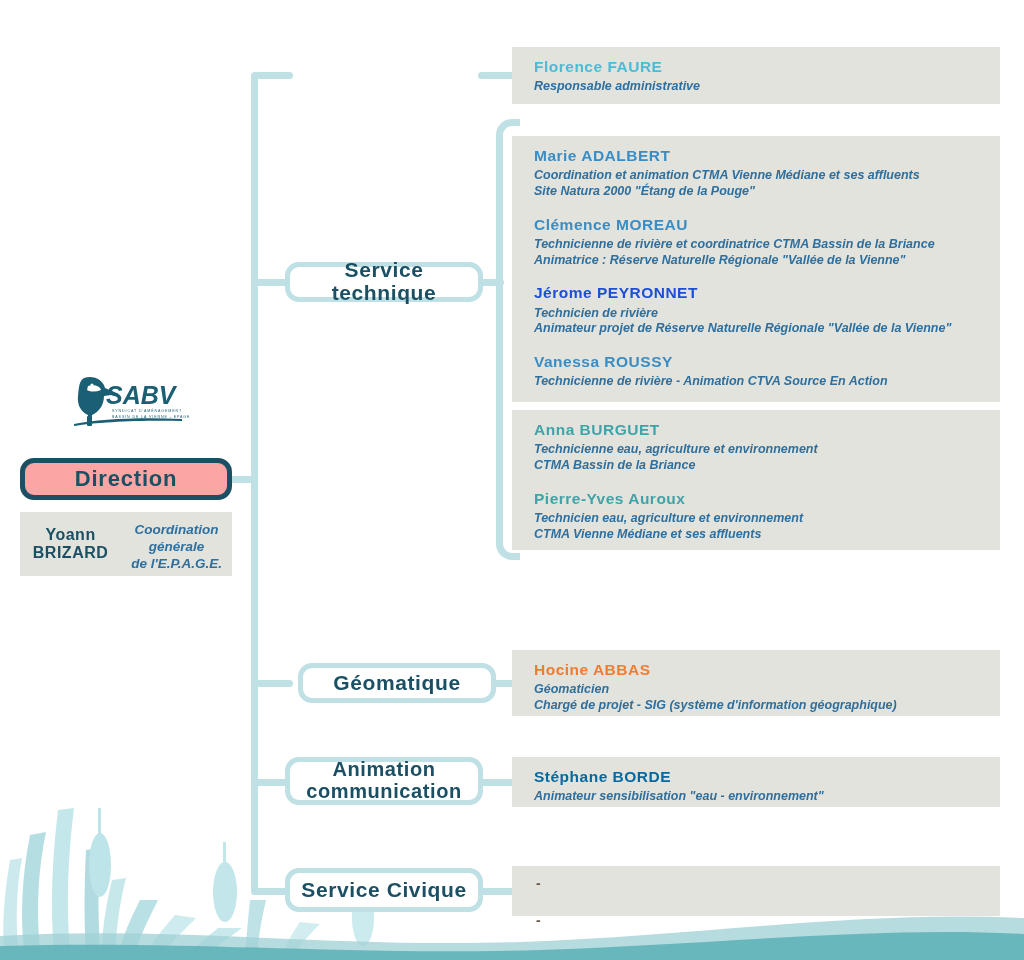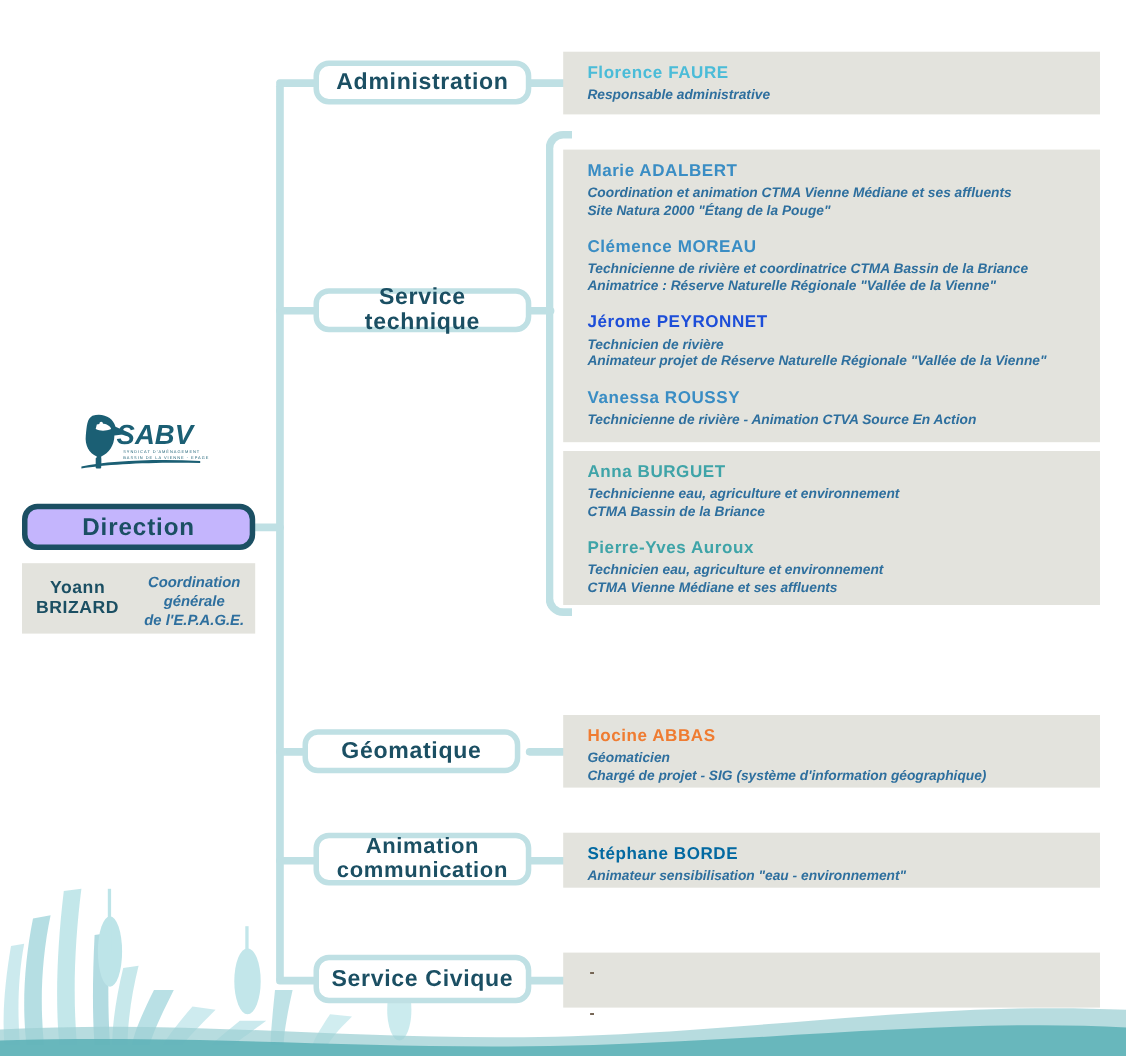--- a/index.html
+++ b/index.html
@@ -43,21 +43,21 @@
     font-size: 21px;
     letter-spacing: 0.6px;
     line-height: 1.08;
     z-index: 3;
   }
   .dept.two-line { font-size: 20px; }
 
   
   #direction-box {
     position: absolute;
-    background: #c4b5fd;
+    background: #fca5a5;
     border: 5px solid #1b4f63;
     border-radius: 14px;
     display: flex; align-items: center; justify-content: center;
     color: #1b4f63;
     font-weight: bold;
     font-size: 22px;
     letter-spacing: 0.8px;
     z-index: 3;
   }
 
@@ -181,29 +181,26 @@
   <div id="direction-box" style="left:20px; top:458px; width:212px; height:42px;">
     <span>Direction</span>
   </div>
 
   <div id="director-panel" style="left:20px; top:512px; width:212px; height:64px;">
     <div id="director-name">Yoann BRIZARD</div>
     <div id="director-role">Coordination générale
 de l'E.P.A.G.E.</div>
   </div>
 
-  <div class="dept" style="left:285px; top:55px; width:198px; height:40px;">
-    <span>Administration</span>
-  </div>
 
   <div class="dept" style="left:285px; top:262px; width:198px; height:40px;">
     <span>Service technique</span>
   </div>
 
-  <div class="dept" style="left:275px; top:663px; width:198px; height:40px;justify-content:center;">
+  <div class="dept" style="left:298px; top:663px; width:198px; height:40px;justify-content:center;">
     <span>Géomatique</span>
   </div>
 
   <div class="dept two-line" style="left:285px; top:757px; width:198px; height:48px; white-space:pre-line;">
     <span>Animation
 communication</span>
   </div>
 
   <div class="dept" style="left:285px; top:868px; width:198px; height:44px;">
     <span>Service Civique</span>

